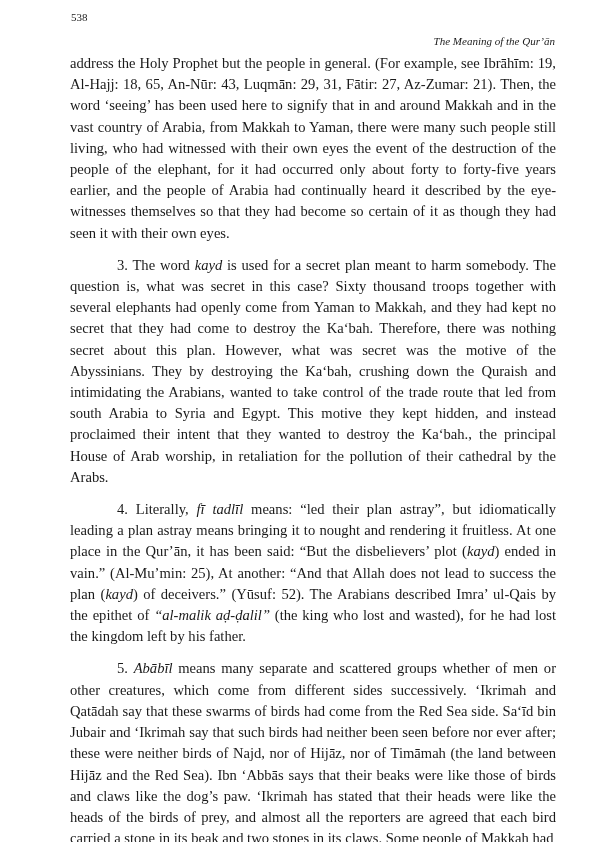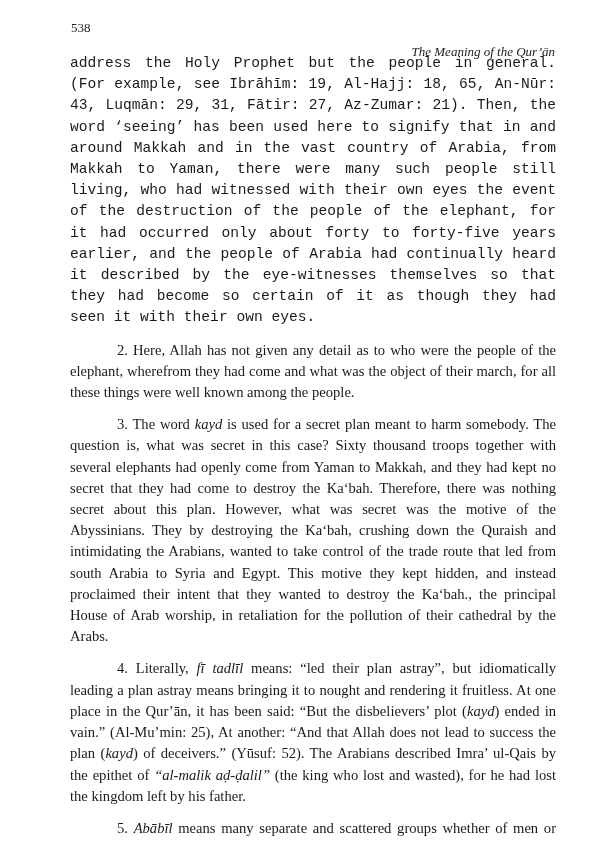--- a/index.html
+++ b/index.html
@@ -2,41 +2,40 @@
 <html><head>
   <meta charset="utf-8">
   <style>
     html, body { margin: 0; padding: 0; }
     body {
       width: 600px; height: 842px; background: #ffffff; overflow: hidden;
       font-family: "Liberation Serif", "DejaVu Serif", serif; color: #1a1a1a;
       position: relative;
     }
     .header {
-      position: absolute; top: 20px; left: 71px; width: 484px; height: 24px;
-      font-size: 13px;
+      position: absolute; top: 11px; left: 71px; width: 484px; height: 24px;
+      font-size: 11px;
     }
     .page-num { position: absolute; left: 0; top: 0; }
     .running-title { position: absolute; left: 0; right: 0; text-align: right; top: 0; font-style: italic; margin-top: 24px; }
     .body {
       position: absolute; top: 53px; left: 70px; width: 486px;
       font-size: 14.6px; line-height: 21.2px; text-align: justify;
     }
     .para { margin: 0 0 11px 0; }
     .para.indent { text-indent: 47px; }
-    .para.first { text-indent: 0; font-family: Liberation Mono, monospace; }
+    .para.first { text-indent: 0; }
     i { font-style: italic; font-family: Liberation Serif, serif; }
   </style>
 </head>
 <body>
 
 <div class="header">
   <span class="page-num">538</span>
   <span class="running-title">The Meaning of the Qur’ān</span>
 </div>
 
 <div class="body">
   <p class="para first"><span>address the Holy Prophet but the people in general. (For example, see Ibrāhīm: 19, Al-Hajj: 18, 65, An-Nūr: 43, Luqmān: 29, 31, Fātir: 27, Az-Zumar: 21). Then, the word ‘seeing’ has been used here to signify that in and around Makkah and in the vast country of Arabia, from Makkah to Yaman, there were many such people still living, who had witnessed with their own eyes the event of the destruction of the people of the elephant, for it had occurred only about forty to forty-five years earlier, and the people of Arabia had continually heard it described by the eye-witnesses themselves so that they had become so certain of it as though they had seen it with their own eyes.</span></p>
-  <p class="para indent"><span>2. Here, Allah has not given any detail as to who were the people of the elephant, wherefrom they had come and what was the object of their march, for all these things were well known among the people.</span></p>
   <p class="para indent"><span>3. The word </span><i>kayd</i><span> is used for a secret plan meant to harm somebody. The question is, what was secret in this case? Sixty thousand troops together with several elephants had openly come from Yaman to Makkah, and they had kept no secret that they had come to destroy the Ka‘bah. Therefore, there was nothing secret about this plan. However, what was secret was the motive of the Abyssinians. They by destroying the Ka‘bah, crushing down the Quraish and intimidating the Arabians, wanted to take control of the trade route that led from south Arabia to Syria and Egypt. This motive they kept hidden, and instead proclaimed their intent that they wanted to destroy the Ka‘bah., the principal House of Arab worship, in retaliation for the pollution of their cathedral by the Arabs.</span></p>
   <p class="para indent"><span>4. Literally, </span><i>fī tadlīl</i><span> means: “led their plan astray”, but idiomatically leading a plan astray means bringing it to nought and rendering it fruitless. At one place in the Qur’ān, it has been said: “But the disbelievers’ plot (</span><i>kayd</i><span>) ended in vain.” (Al-Mu’min: 25), At another: “And that Allah does not lead to success the plan (</span><i>kayd</i><span>) of deceivers.” (Yūsuf: 52). The Arabians described Imra’ ul-Qais by the epithet of </span><i>“al-malik aḍ-ḍalil”</i><span> (the king who lost and wasted), for he had lost the kingdom left by his father.</span></p>
   <p class="para indent"><span>5. </span><i>Abābīl</i><span> means many separate and scattered groups whether of men or other creatures, which come from different sides successively. ‘Ikrimah and Qatādah say that these swarms of birds had come from the Red Sea side. Sa‘īd bin Jubair and ‘Ikrimah say that such birds had neither been seen before nor ever after; these were neither birds of Najd, nor of Hijāz, nor of Timāmah (the land between Hijāz and the Red Sea). Ibn ‘Abbās says that their beaks were like those of birds and claws like the dog’s paw. ‘Ikrimah has stated that their heads were like the heads of the birds of prey, and almost all the reporters are agreed that each bird carried a stone in its beak and two stones in its claws. Some people of Makkah had</span></p>
 </div>
 
 </body></html>

